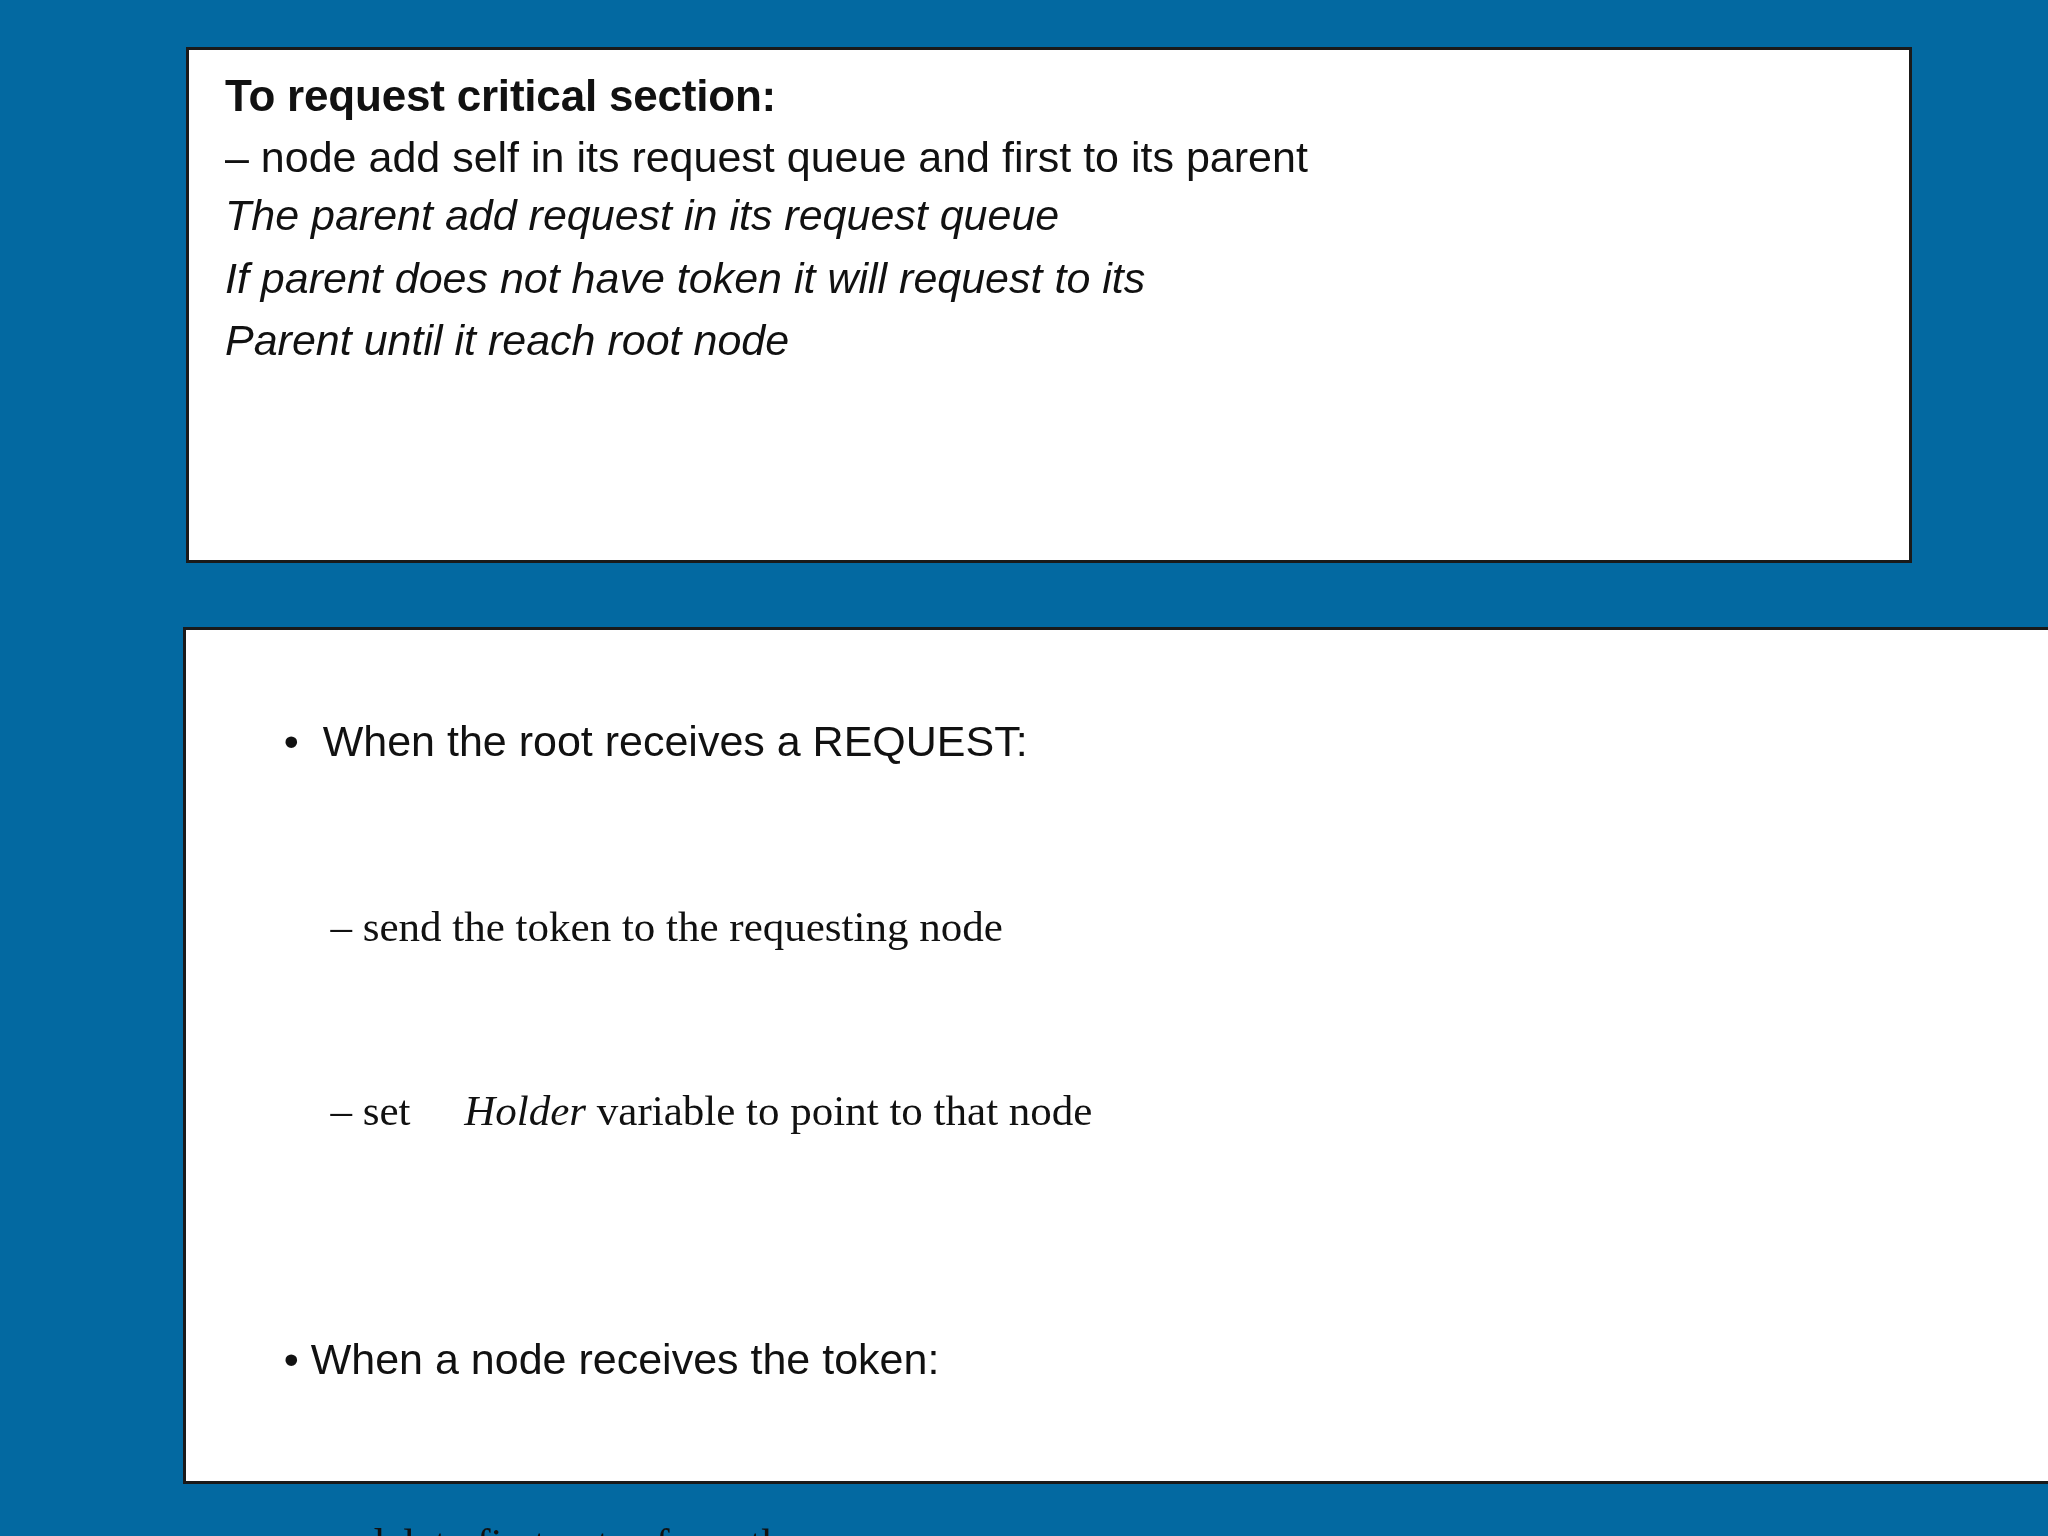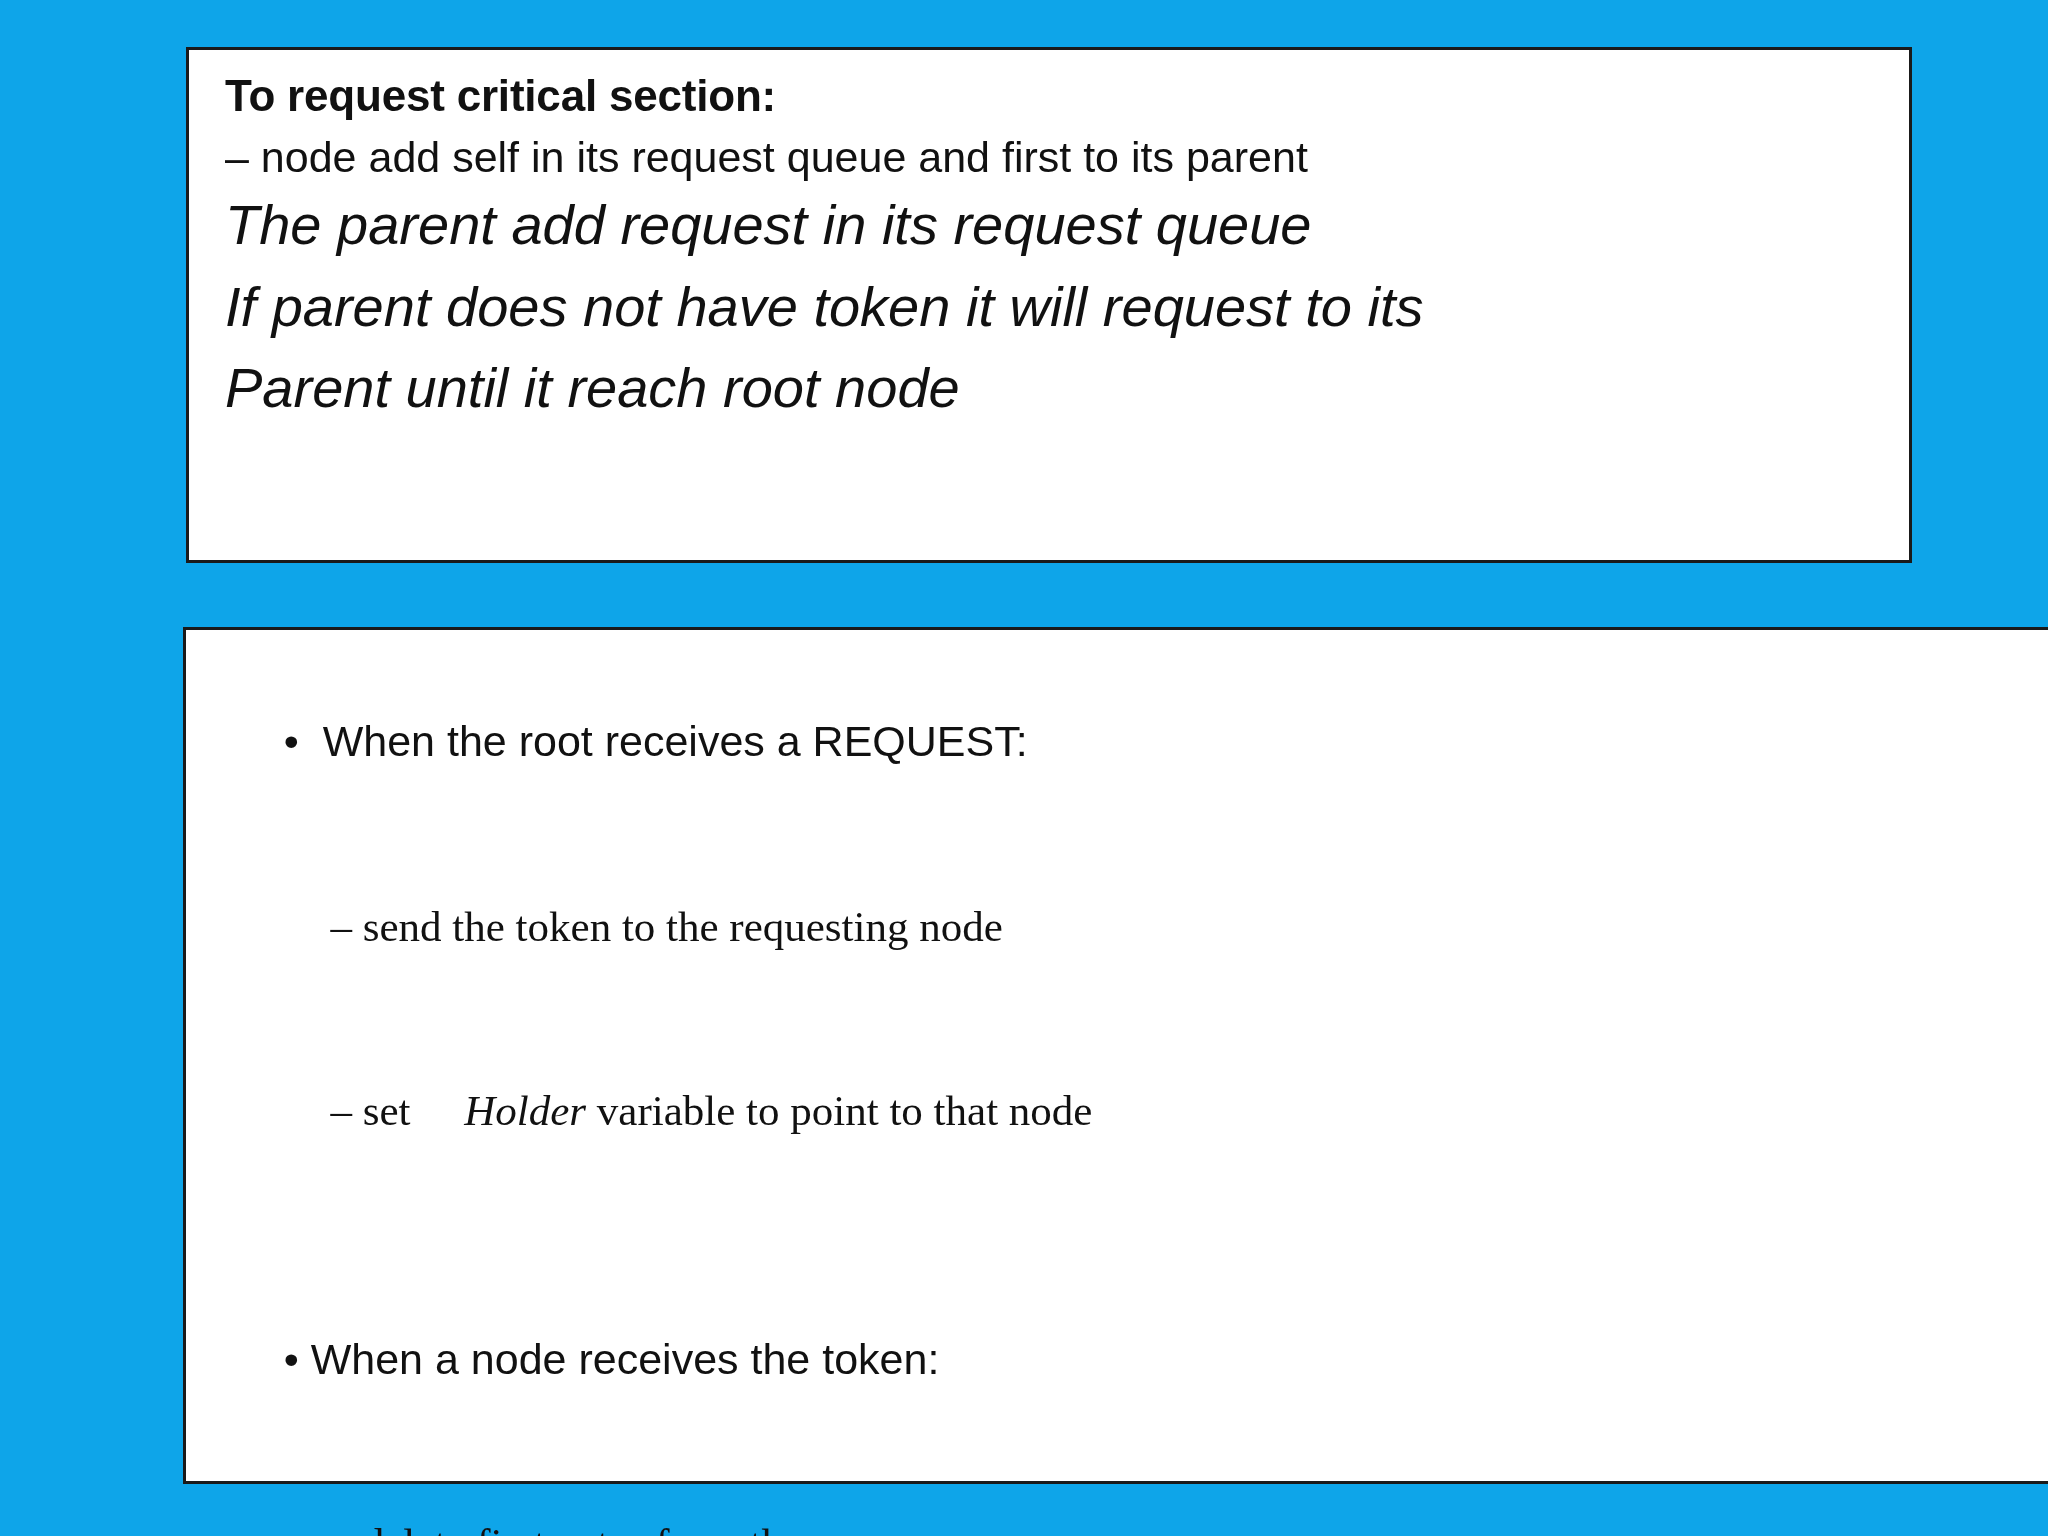--- a/index.html
+++ b/index.html
@@ -15,21 +15,21 @@
     position: relative;
     overflow: hidden;
   }
 
   .slide {
     position: absolute;
     left: 0;
     top: 0;
     width: 2048px;
     height: 1536px;
-    background: #0ea5e9;
+    background: #0369a1;
   }
 
   
   .box-one {
     position: absolute;
     left: 186px;
     top: 47px;
     width: 1726px;
     height: 516px;
     border: 3px solid #1a1a1a;
@@ -64,21 +64,21 @@
     line-height: 1.26;
     margin: 0 0 8px 0;
   }
   .b1-plain {
     font-size: 43px;
     font-weight: 400;
     line-height: 1.23;
     margin: 0;
   }
   .b1-italic {
-    font-size: 56px;
+    font-size: 43px;
     font-weight: 400;
     font-style: italic;
     line-height: 1.45;
     margin: 0;
   }
 
   
   .b2-line {
     font-size: 43px;
     font-weight: 400;

